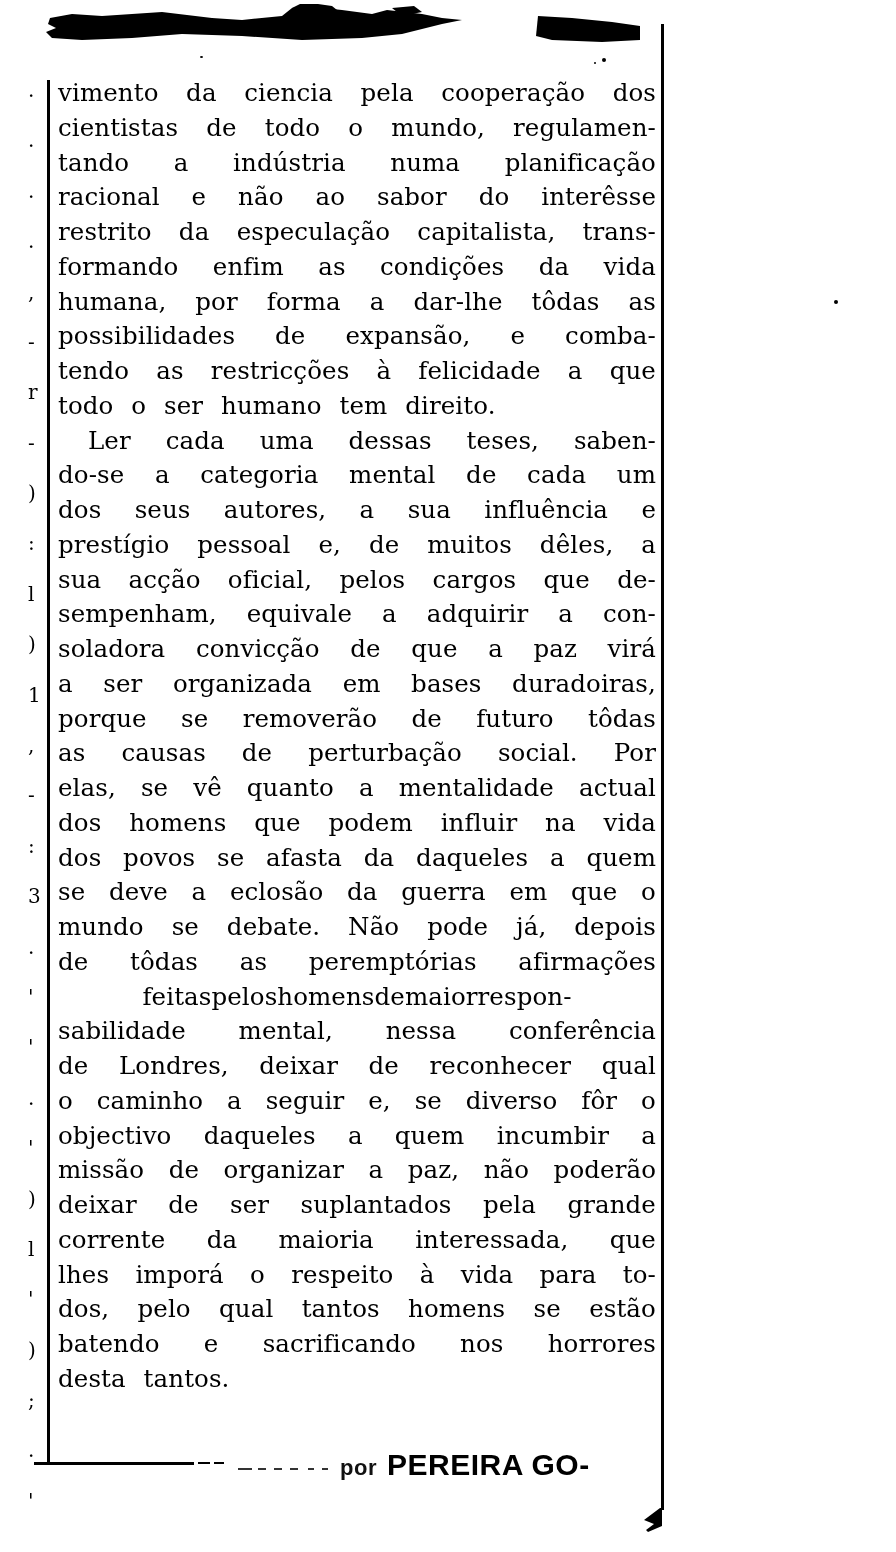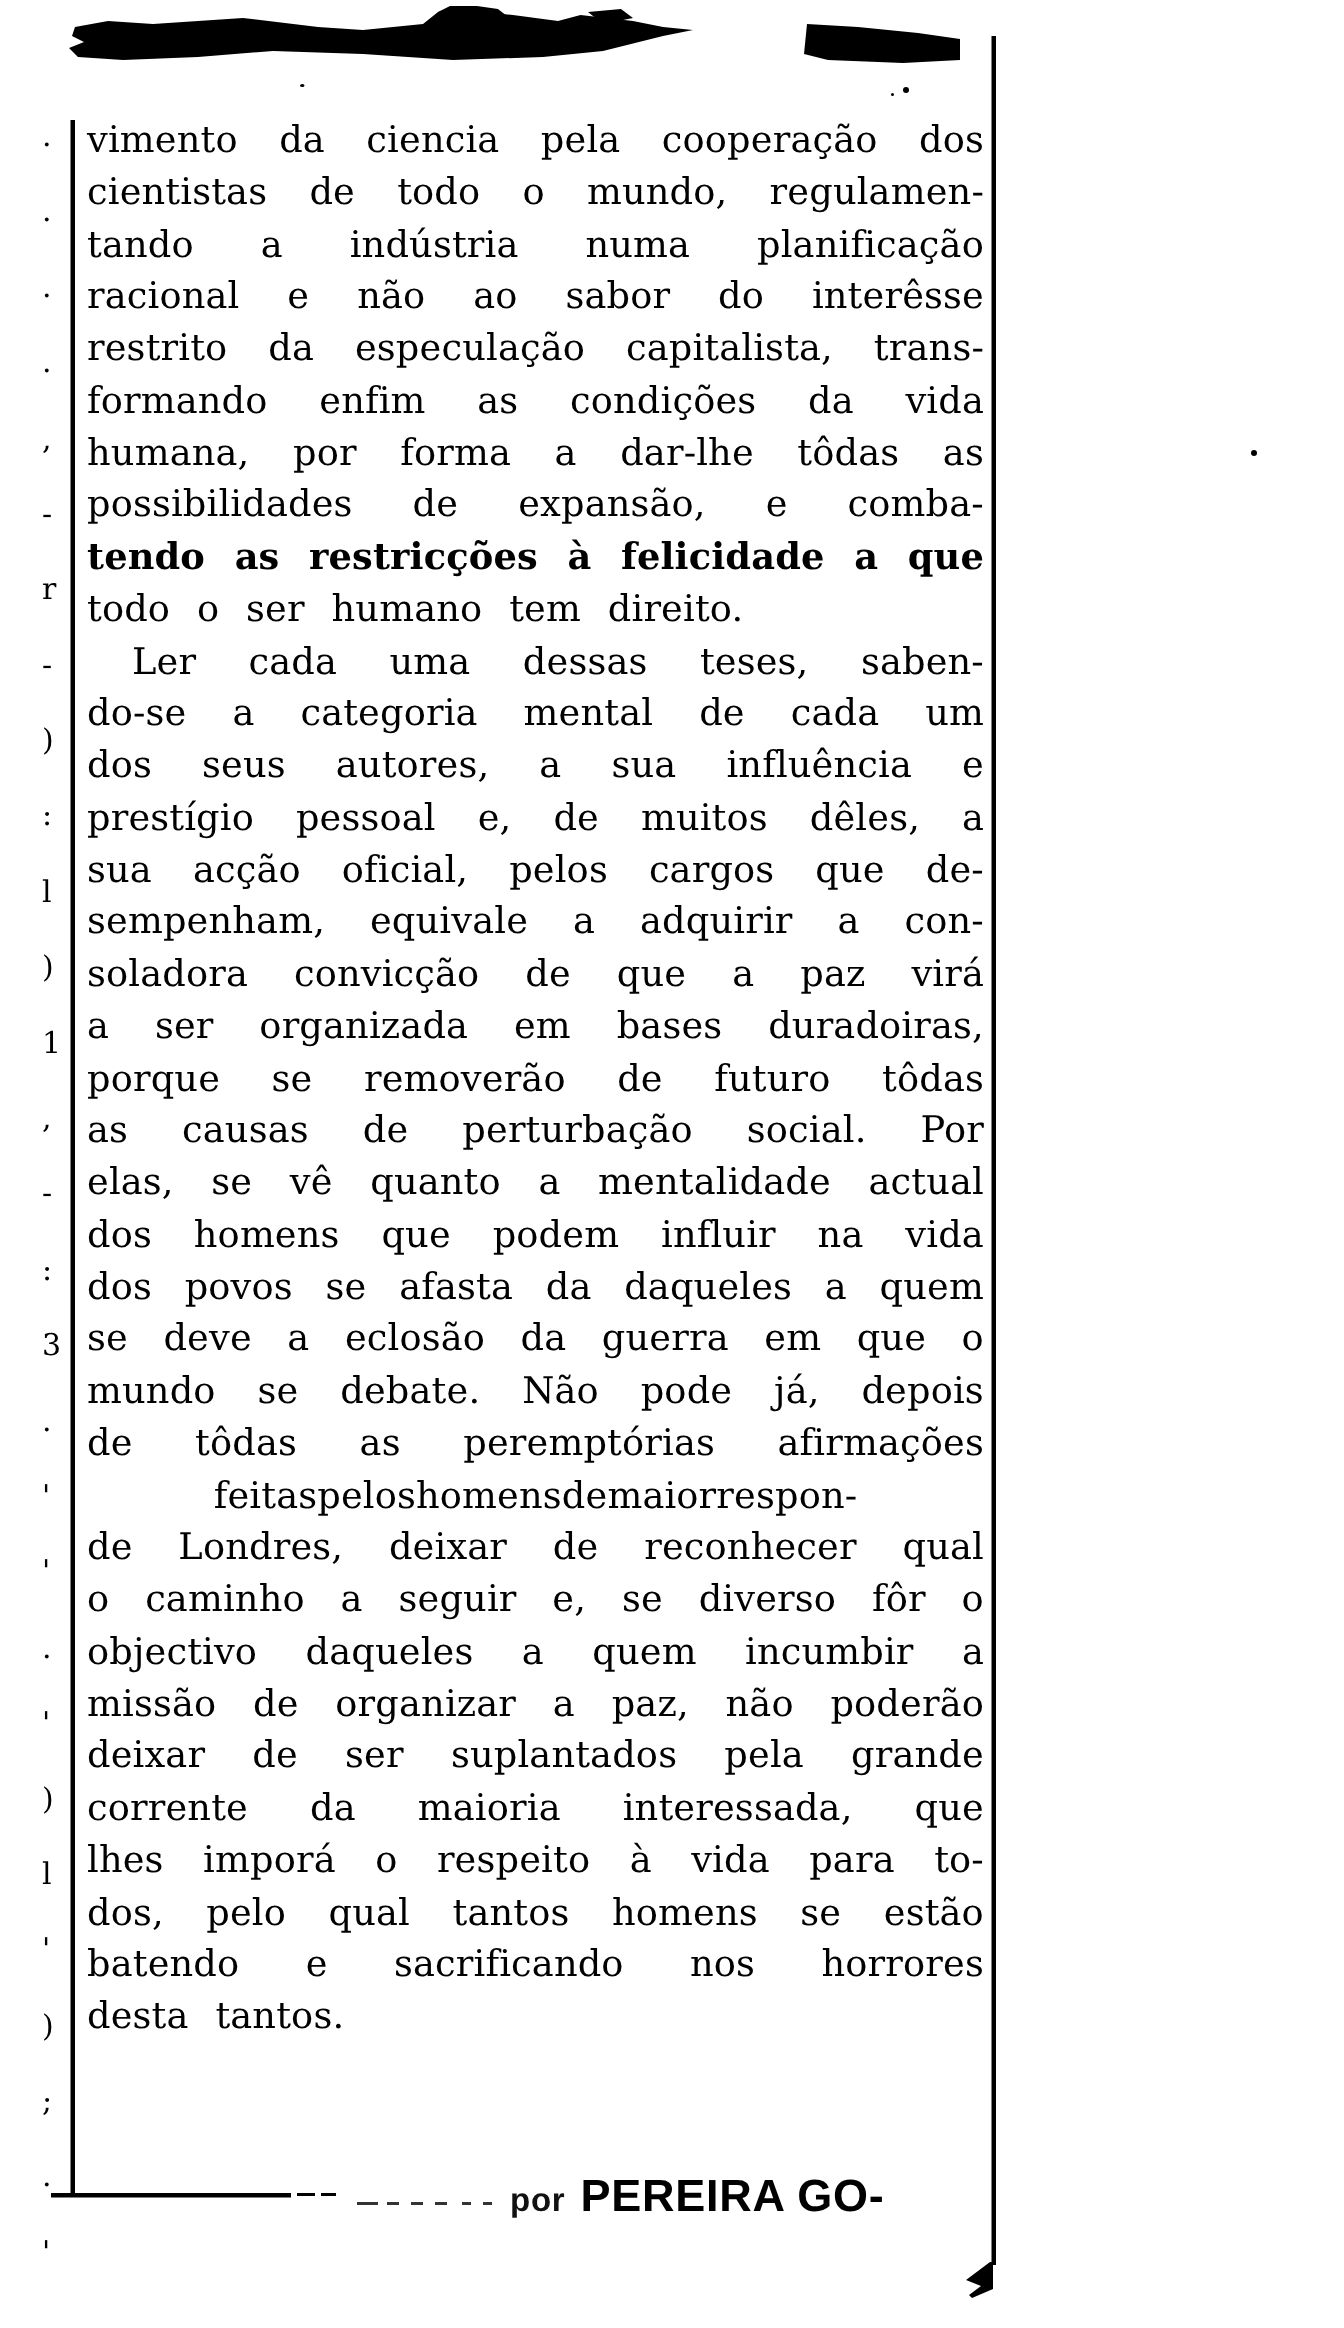--- a/index.html
+++ b/index.html
@@ -150,21 +150,21 @@
       <span class="w">tôdas</span>
       <span class="w">as</span>
     </span>
     <span class="line" style="display: flex; justify-content: space-between;">
       <span class="w">possibilidades</span>
       <span class="w">de</span>
       <span class="w">expansão,</span>
       <span class="w">e</span>
       <span class="w">comba-</span>
     </span>
-    <span class="line" style="display: flex; justify-content: space-between; font-weight: bold;">
+    <span class="line" style="display: flex; justify-content: space-between;">
       <span class="w">tendo</span>
       <span class="w">as</span>
       <span class="w">restricções</span>
       <span class="w">à</span>
       <span class="w">felicidade</span>
       <span class="w">a</span>
       <span class="w">que</span>
     </span>
     <span class="line last" style="word-spacing: 10px;">todo o ser humano tem direito.</span>
     <span class="line indent" style="display: flex; justify-content: space-between;">
@@ -307,20 +307,26 @@
       <span class="w">peremptórias</span>
       <span class="w">afirmações</span>
     </span>
     <span class="line" style="display: flex; justify-content: center;">
       <span class="w">feitas</span>
       <span class="w">pelos</span>
       <span class="w">homens</span>
       <span class="w">de</span>
       <span class="w">maior</span>
       <span class="w">respon-</span>
+    </span>
+    <span class="line" style="display: flex; justify-content: space-between;">
+      <span class="w">sabilidade</span>
+      <span class="w">mental,</span>
+      <span class="w">nessa</span>
+      <span class="w">conferência</span>
     </span>
     <span class="line" style="display: flex; justify-content: space-between;">
       <span class="w">de</span>
       <span class="w">Londres,</span>
       <span class="w">deixar</span>
       <span class="w">de</span>
       <span class="w">reconhecer</span>
       <span class="w">qual</span>
     </span>
     <span class="line" style="display: flex; justify-content: space-between;">

